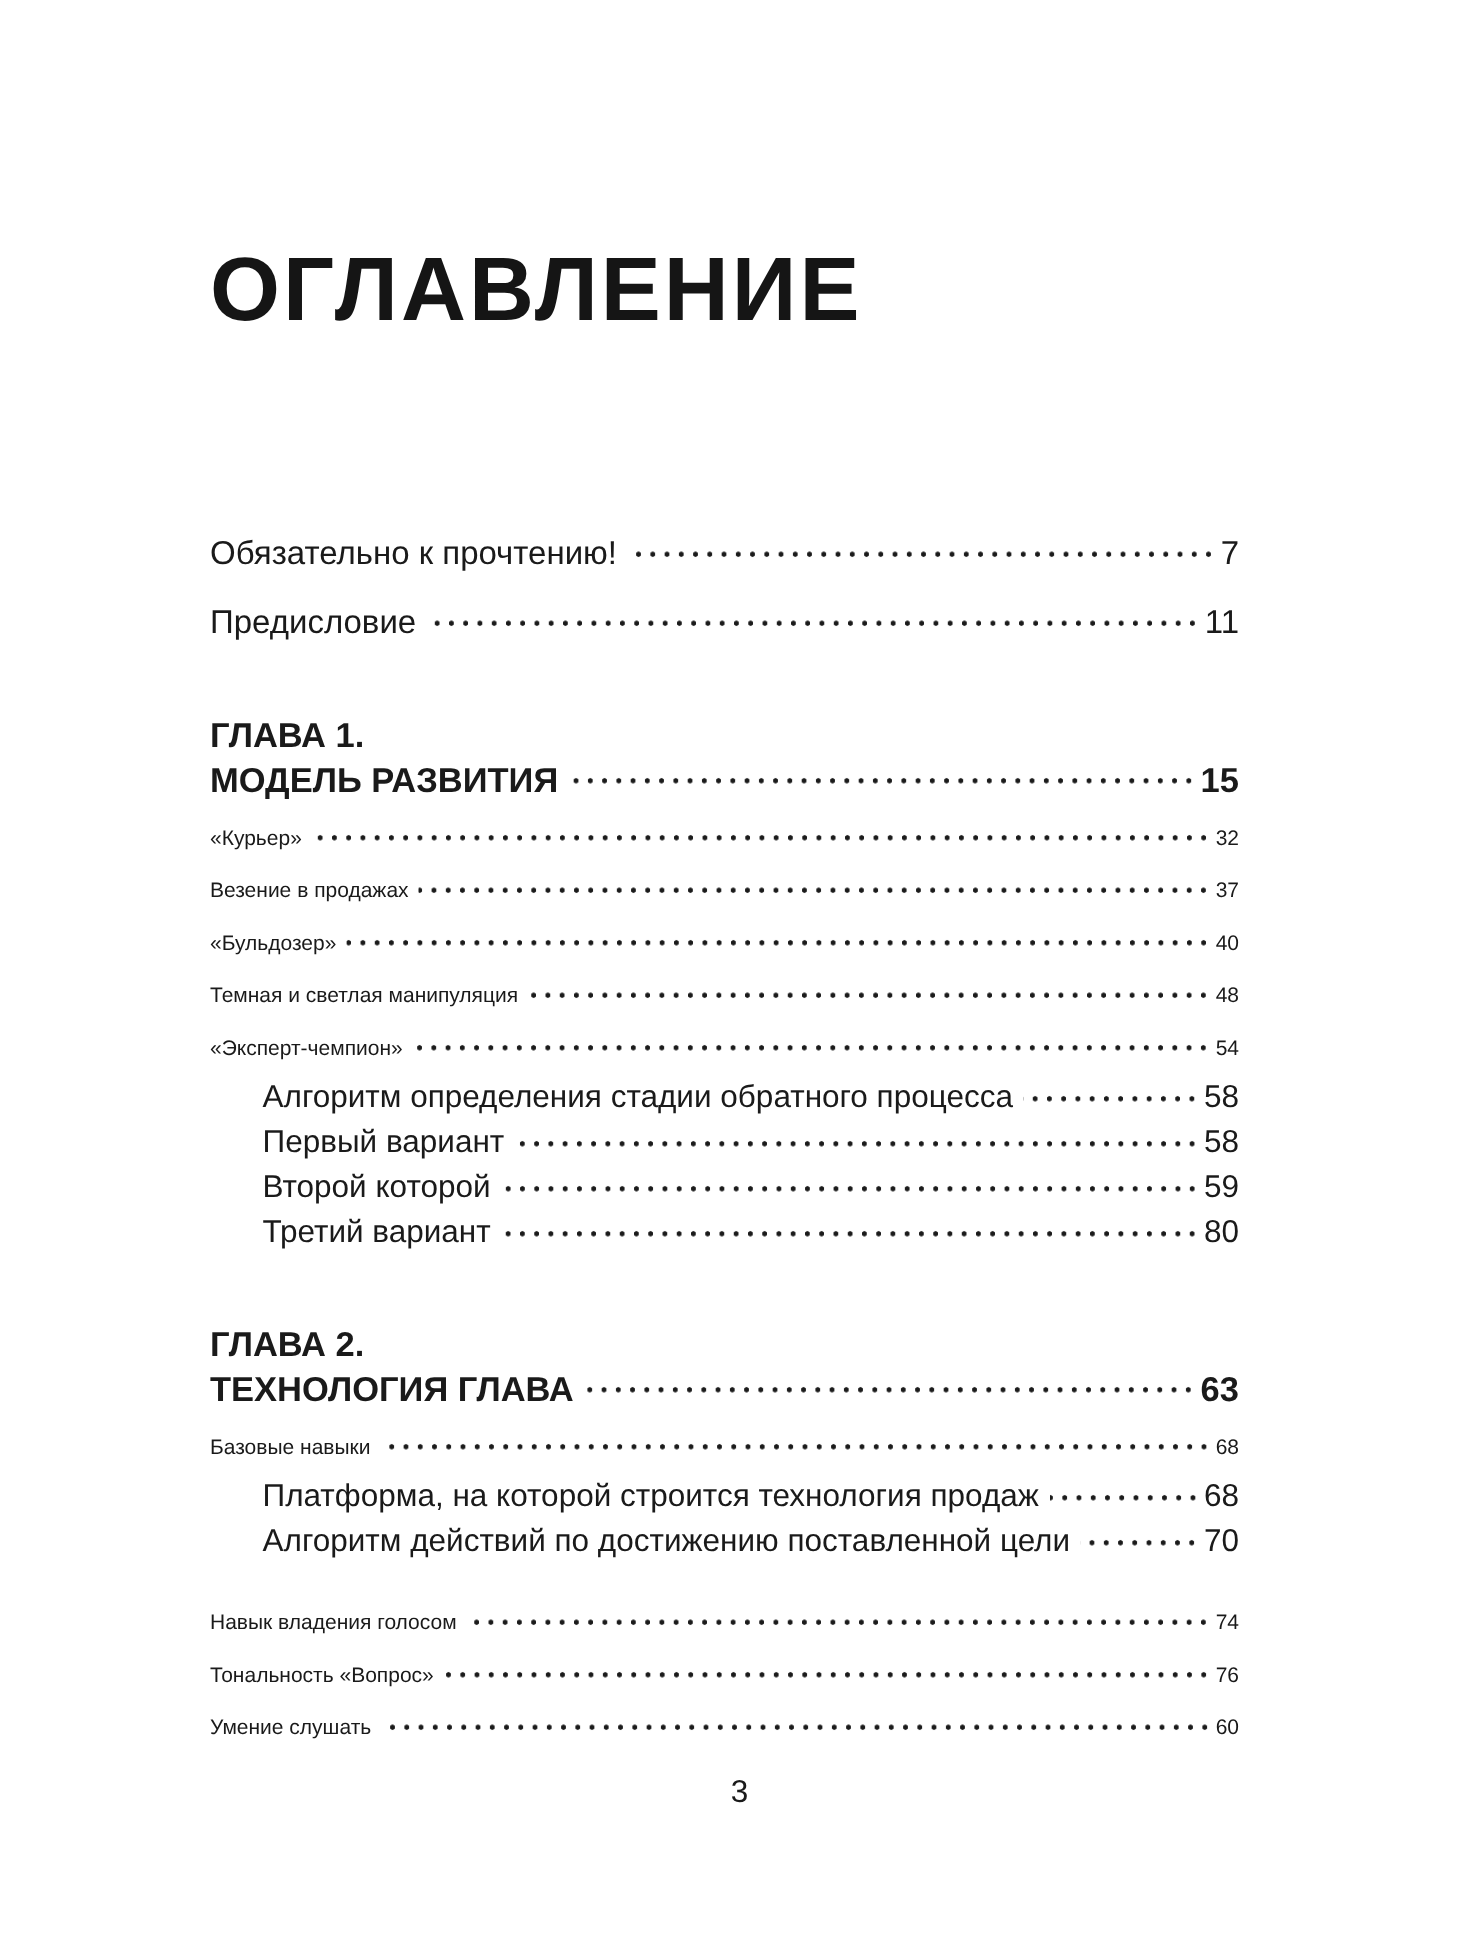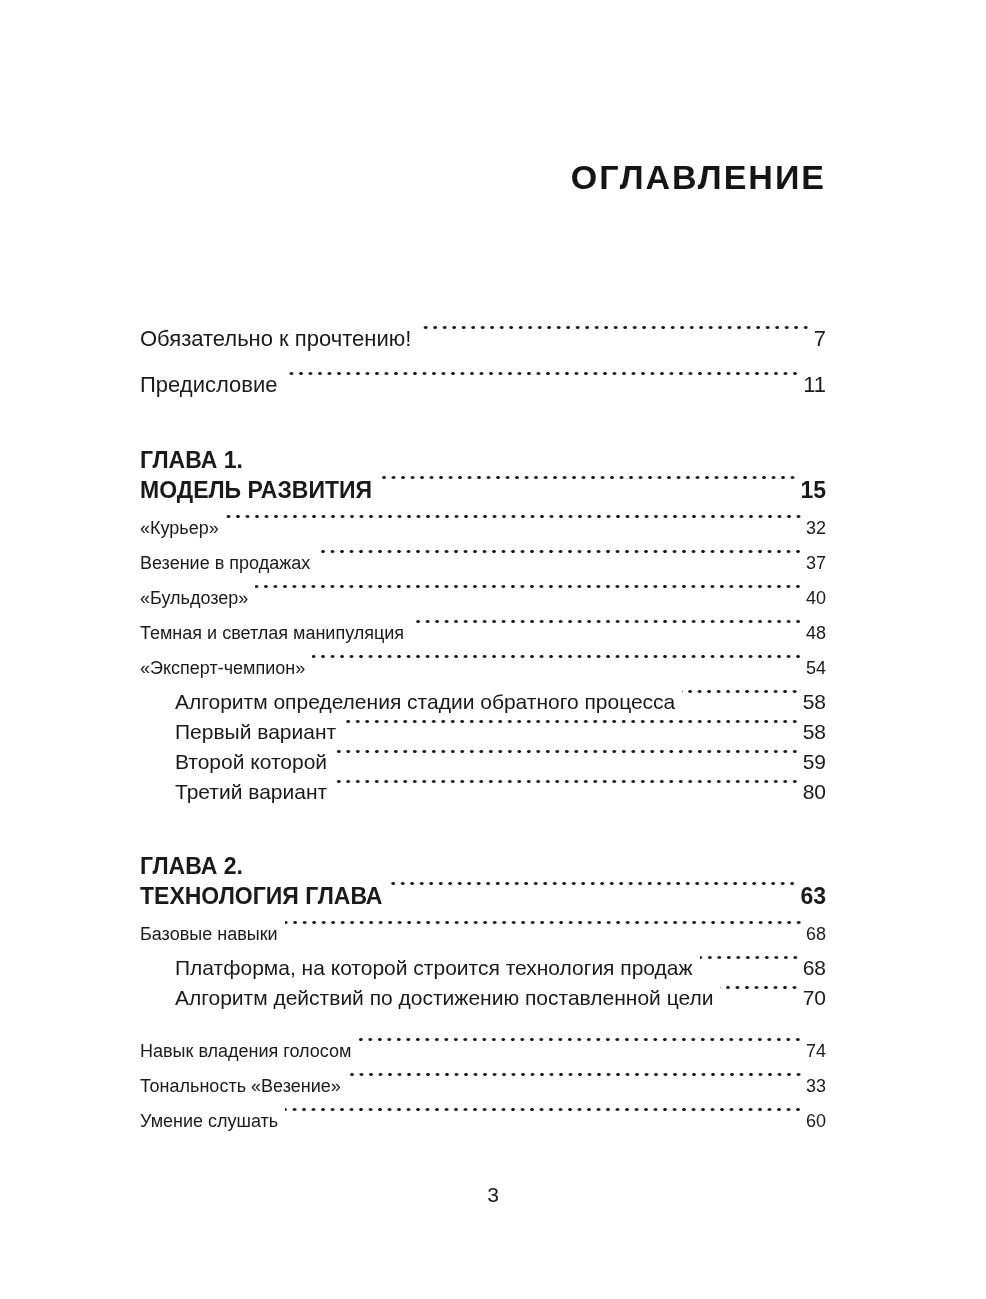--- a/index.html
+++ b/index.html
@@ -17,34 +17,34 @@
   }
   .page {
     position: absolute;
     inset: 0;
     background: #ffffff;
     padding: 0 160px 0 140px;
     box-sizing: border-box;
   }
   .page-title {
     margin: 158px 0 16px 0;
-    text-align: right;
-    font-size: 34px;
+    text-align: left;
+    font-size: 60px;
     font-weight: 700;
     letter-spacing: 2px;
     color: #151515;
   }
   .toc-list {
     margin-top: 128px;
   }
   
   .toc-row { }
   .toc-line {
     display: flex;
-    align-items: flex-start;
+    align-items: center;
   }
   .toc-label {
     white-space: nowrap;
     flex: 0 0 auto;
   }
   .leader {
     flex: 1 1 auto;
     height: 5px;
     margin: 0 3px 0 7px;
     background-image: radial-gradient(circle, #1b1b1b 1.5px, rgba(0,0,0,0) 1.9px);
@@ -68,21 +68,21 @@
     margin-bottom: 9px;
     font-weight: 700;
     font-size: 23px;
     line-height: 30px;
   }
   .chapter-kicker {
     display: block;
   }
   
   .toc-row.item {
-    font-size: 18px;
+    font-size: 14px;
     line-height: 28px;
     margin-bottom: 7px;
   }
   
   .toc-row.sub {
     font-size: 21px;
     line-height: 26px;
     margin-bottom: 4px;
     padding-left: 35px;
   }
@@ -224,23 +224,23 @@
   </div>
       <div class="toc-row item spaced">
     <div class="toc-line">
       <span class="toc-label">Навык владения голосом</span>
       <span class="leader"></span>
       <span class="toc-pagenum">74</span>
     </div>
   </div>
       <div class="toc-row item">
     <div class="toc-line">
-      <span class="toc-label">Тональность «Везение»</span>
-      <span class="leader"></span>
-      <span class="toc-pagenum">33</span>
+      <span class="toc-label">Тональность «Вопрос»</span>
+      <span class="leader"></span>
+      <span class="toc-pagenum">76</span>
     </div>
   </div>
       <div class="toc-row item">
     <div class="toc-line">
       <span class="toc-label">Умение слушать</span>
       <span class="leader"></span>
       <span class="toc-pagenum">60</span>
     </div>
   </div>
     </div>

